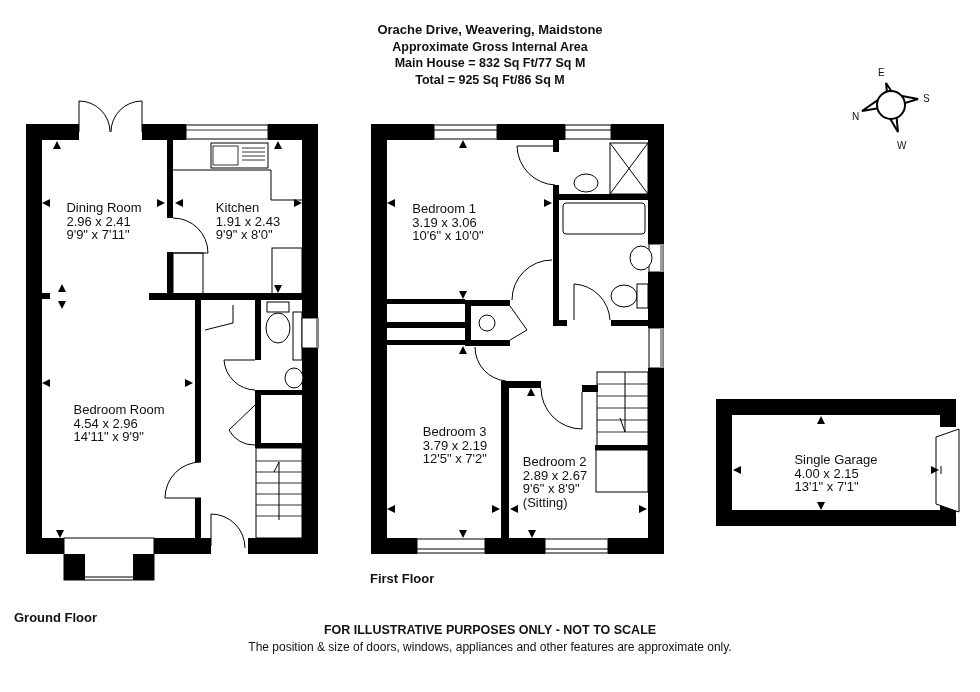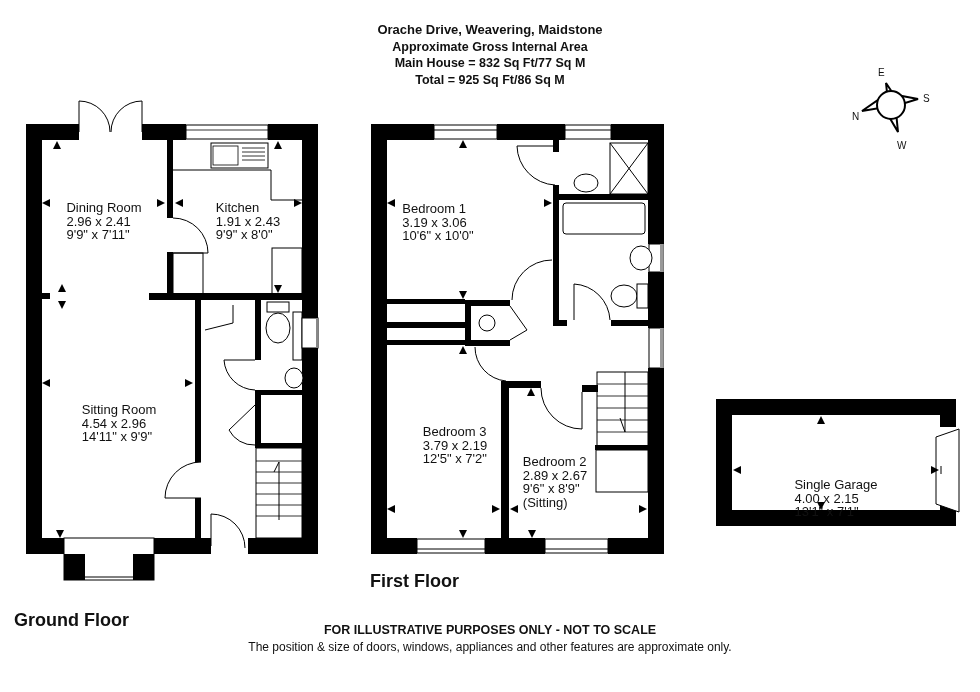--- a/index.html
+++ b/index.html
@@ -2,21 +2,21 @@
 <html><head>
 <meta charset="utf-8">
 <style>
   html,body{margin:0;padding:0;background:#fff;}
   body{width:980px;height:692px;position:relative;overflow:hidden;font-family:"Liberation Sans",sans-serif;color:#111;}
   .header{position:absolute;left:300px;top:22px;width:380px;text-align:center;font-weight:bold;font-size:12.5px;line-height:16.5px;}
   .header div{white-space:nowrap;}
   .header .t1{font-size:13px;}
   svg.plan{position:absolute;left:0;top:0;}
   .room-label{position:absolute;text-align:left;font-size:13px;line-height:13.5px;white-space:nowrap;transform:translateX(-50%);}
-  .floor-label{position:absolute;font-weight:bold;font-size:18px;white-space:nowrap;}
+  .floor-label{position:absolute;font-weight:bold;font-size:13px;white-space:nowrap;}
   .footer{position:absolute;left:200px;top:622px;width:580px;text-align:center;font-size:12px;line-height:16.5px;}
   .footer .f1{font-weight:bold;font-size:12.5px;}
   .compass-letter{position:absolute;font-size:10px;}
 </style>
 </head>
 <body>
 
 <div class="header">
   <div class="t1">Orache Drive, Weavering, Maidstone</div>
   <div>Approximate Gross Internal Area</div>
@@ -243,45 +243,45 @@
   <div>Dining Room</div>
   <div>2.96 x 2.41</div>
   <div>9'9" x 7'11"</div>
 </div>
 <div class="room-label" style="left:248px;top:201px;">
   <div>Kitchen</div>
   <div>1.91 x 2.43</div>
   <div>9'9" x 8'0"</div>
 </div>
 <div class="room-label" style="left:119px;top:403px;">
-  <div>Sitting Room</div>
+  <div>Bedroom Room</div>
   <div>4.54 x 2.96</div>
   <div>14'11" x 9'9"</div>
 </div>
 <div class="floor-label" style="left:14px;top:610px;">Ground Floor</div>
 
-<div class="room-label" style="left:438px;top:202px;">
+<div class="room-label" style="left:448px;top:202px;">
   <div>Bedroom 1</div>
   <div>3.19 x 3.06</div>
   <div>10'6" x 10'0"</div>
 </div>
 <div class="room-label" style="left:444px;top:425px;margin-left:11px;">
   <div>Bedroom 3</div>
   <div>3.79 x 2.19</div>
   <div>12'5" x 7'2"</div>
 </div>
 <div class="room-label" style="left:555px;top:455px;">
   <div>Bedroom 2</div>
   <div>2.89 x 2.67</div>
   <div>9'6" x 8'9"</div>
   <div>(Sitting)</div>
 </div>
 <div class="floor-label" style="left:370px;top:571px;">First Floor</div>
 
-<div class="room-label" style="left:836px;top:478px;">
+<div class="room-label" style="left:836px;top:453px;">
   <div>Single Garage</div>
   <div>4.00 x 2.15</div>
   <div>13'1" x 7'1"</div>
 </div>
 
 <div class="footer">
   <div class="f1">FOR ILLUSTRATIVE PURPOSES ONLY - NOT TO SCALE</div>
   <div>The position &amp; size of doors, windows, appliances and other features are approximate only.</div>
 </div>
 

